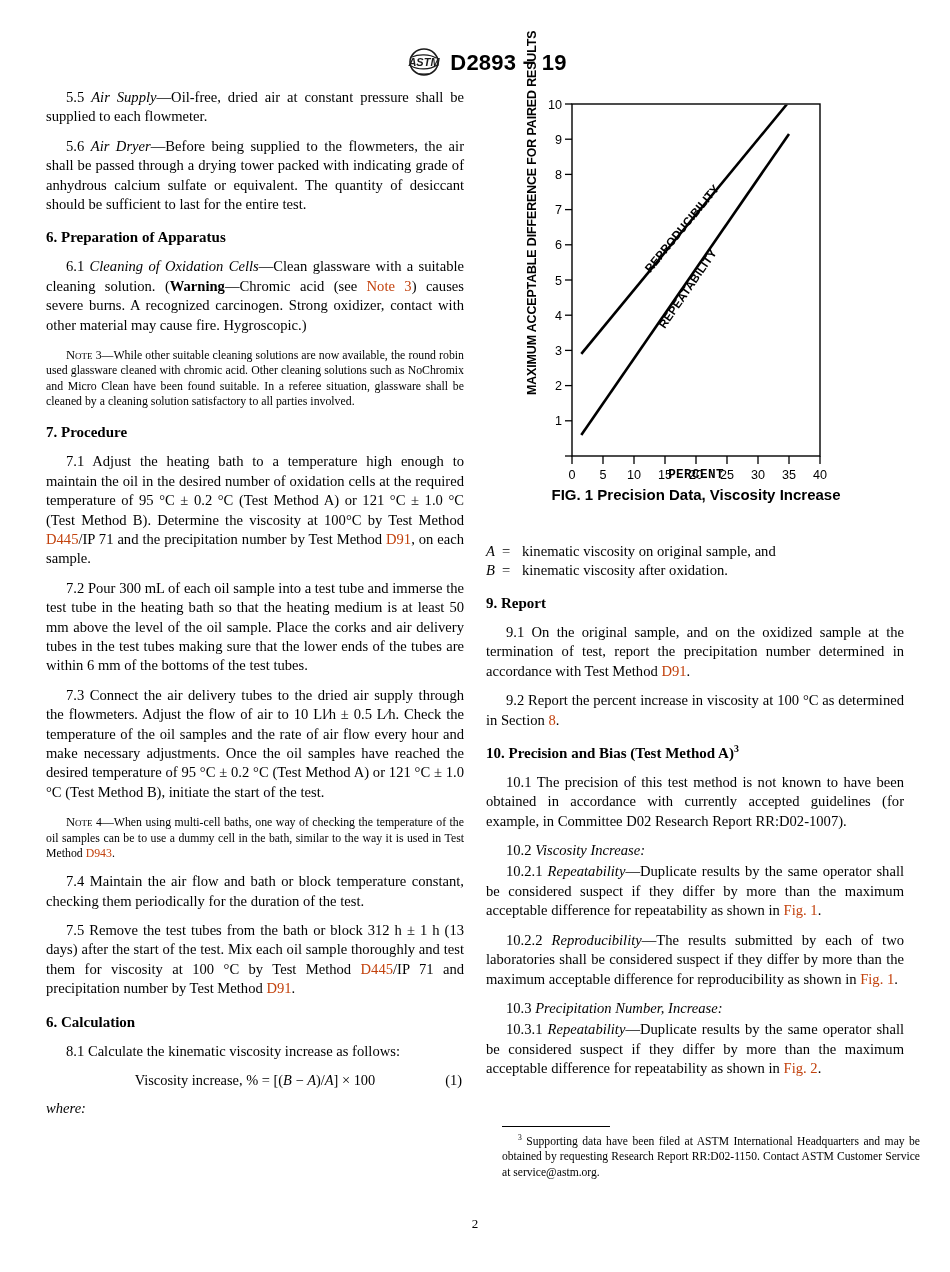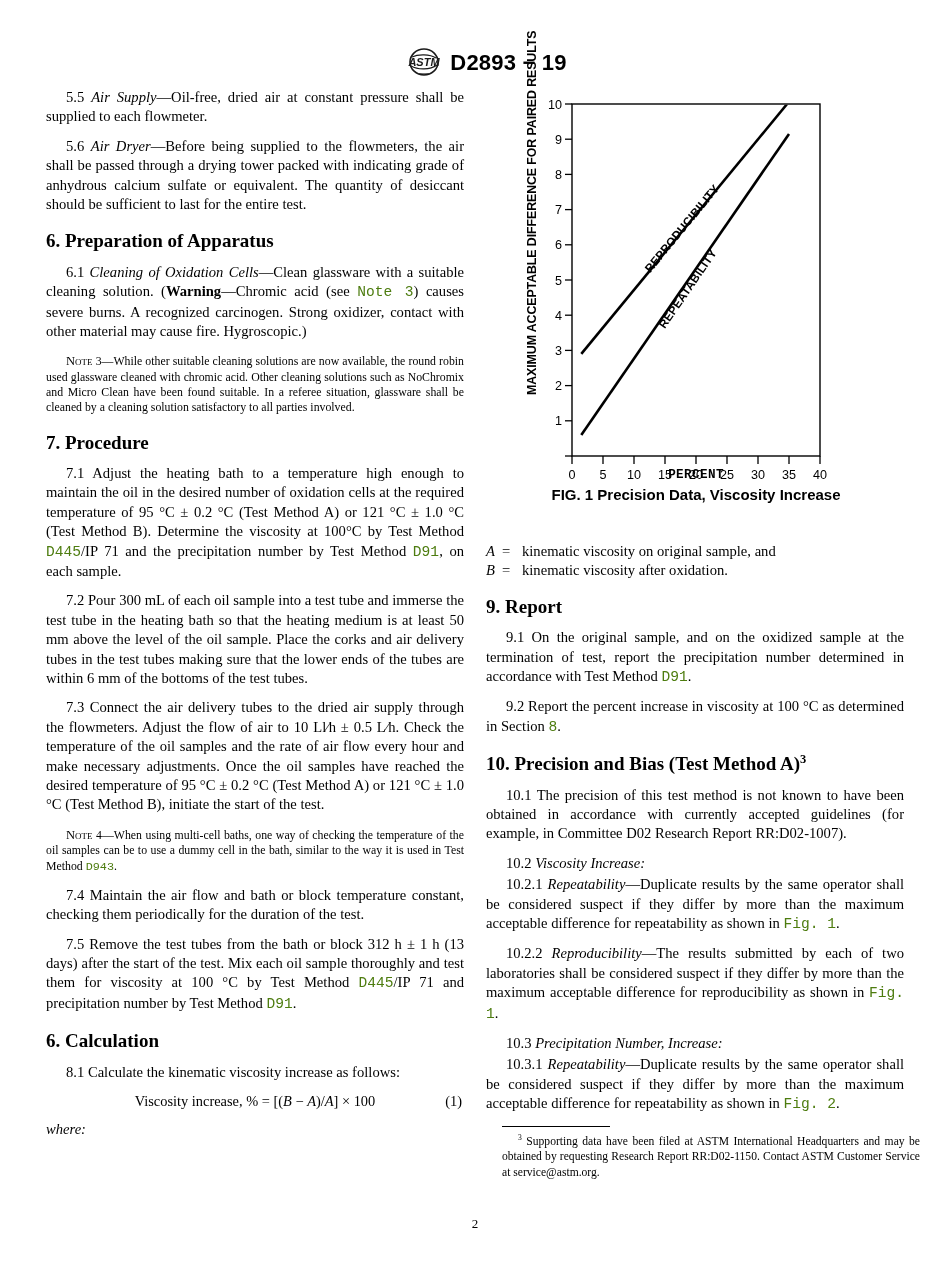--- a/index.html
+++ b/index.html
@@ -66,21 +66,21 @@
   .para {
     text-indent: 20px;
     margin-bottom: 10px;
     text-align: justify;
     hyphens: manual;
   }
   .para.tight { margin-bottom: 9px; }
 
   .sec-head {
     font-weight: bold;
-    font-size: 19px;
+    font-size: 15px;
     margin-top: 14px;
     margin-bottom: 9px;
     text-indent: 0;
     text-align: left;
   }
   .sec-head.first { margin-top: 14px; }
 
   .note {
     font-size: 11.8px;
     line-height: 1.3;
@@ -89,22 +89,21 @@
     margin-top: 12px;
     margin-bottom: 11px;
   }
   .sc {
     font-variant: small-caps;
     font-size: 12.6px;
   }
   i, .it { font-style: italic; }
   .bold { font-weight: bold; }
   .link {
-    color: #4d7c0f;
-    font-family: Liberation Mono, monospace;
+    color: #c2410c;
   }
   sup {
     font-size: 0.66em;
     vertical-align: super;
     line-height: 0;
   }
 
   
   .equation-row {
     display: block;

